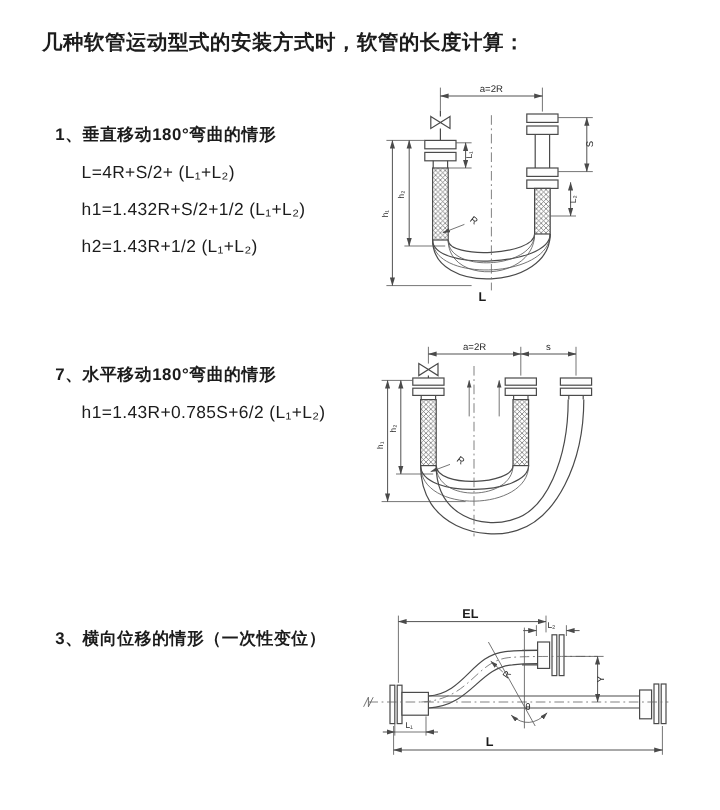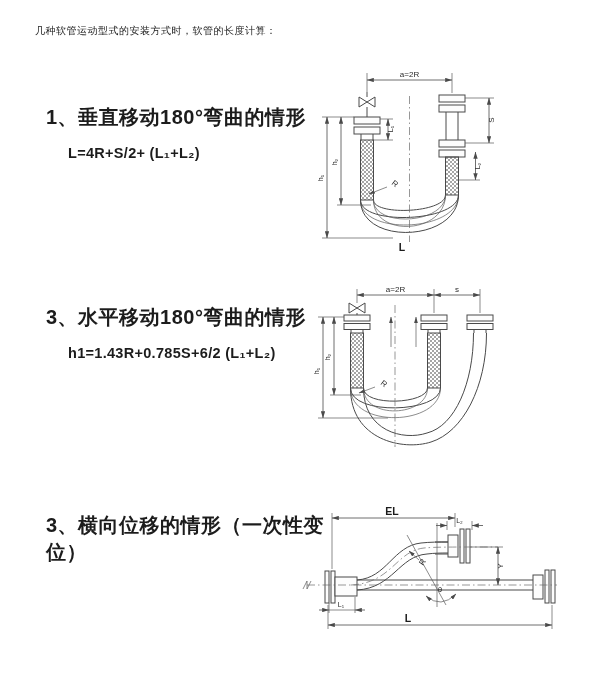--- a/index.html
+++ b/index.html
@@ -1,22 +1,22 @@
 <!DOCTYPE html>
 <html><head>
 <meta charset="utf-8">
 <style>
   html,body{margin:0;padding:0;background:#e8e8e8;}
   #page{position:relative;width:600px;height:675px;background:#ffffff;
         font-family:"Liberation Sans","DejaVu Sans",sans-serif;color:#1c1c1c;overflow:hidden;}
-  .title{position:absolute;left:35px;top:24px;font-size:10px;font-weight:400;letter-spacing:.5px;}
+  .title{position:absolute;left:35px;top:24px;font-size:17px;font-weight:700;letter-spacing:.5px;}
   .section{position:absolute;left:46px;width:280px;}
-  .section h2{margin:0 0 13px 0;font-size:20px;font-weight:700;letter-spacing:.5px;}
-  .section p{margin:0 16px 13px 22px;font-size:14.5px;font-weight:700;line-height:18px;letter-spacing:.3px;}
-  .s1{top:104px}.s2{top:304px}.s3{top:512px}
+  .section h2{margin:0 0 13px 0;font-size:14px;font-weight:700;letter-spacing:.5px;}
+  .section p{margin:0 16px 13px 22px;font-size:14.5px;font-weight:400;line-height:18px;letter-spacing:.3px;}
+  .s1{top:104px}.s2{top:304px}.s3{top:524px}
   svg{position:absolute;overflow:visible;}
   .d1{left:303px;top:66px}.d2{left:303px;top:285px}.d3{left:295px;top:503px}
   .ln{stroke:#4a4a4a;stroke-width:1;fill:none;}
   .thin{stroke:#5a5a5a;stroke-width:.7;fill:none;}
   .dim{stroke:#4a4a4a;stroke-width:.8;fill:none;}
   .cl{stroke:#6a6a6a;stroke-width:.7;fill:none;stroke-dasharray:8 3 1.5 3;}
   .flg{fill:#fdfdfd;stroke:#4a4a4a;stroke-width:1;}
   .dl{font-size:8px;fill:#2a2a2a;}
   .dls{font-size:7px;fill:#2a2a2a;}
   .dlb{font-size:10.5px;fill:#1c1c1c;font-weight:700;}
@@ -24,24 +24,26 @@
 </head>
 <body>
 
 <div id="page">
 
   <div class="title">几种软管运动型式的安装方式时，软管的长度计算：</div>
 
   <div class="section s1">
     <h2>1、垂直移动180°弯曲的情形</h2>
     <p>L=4R+S/2+ (L₁+L₂)</p>
+    <p>h1=1.432R+S/2+1/2 (L₁+L₂)</p>
+    <p>h2=1.43R+1/2 (L₁+L₂)</p>
   </div>
 
   <div class="section s2">
-    <h2>3、水平移动180°弯曲的情形</h2>
+    <h2>7、水平移动180°弯曲的情形</h2>
     <p>h1=1.43R+0.785S+6/2 (L₁+L₂)</p>
   </div>
 
   <div class="section s3">
     <h2>3、横向位移的情形（一次性变位）</h2>
   </div>
 
   <svg class="d1" width="290" height="195" viewBox="0 0 290 195">
     <defs>
       <marker id="arrA" viewBox="0 0 10 6" refX="9.5" refY="3" markerWidth="9" markerHeight="6" orient="auto-start-reverse">

